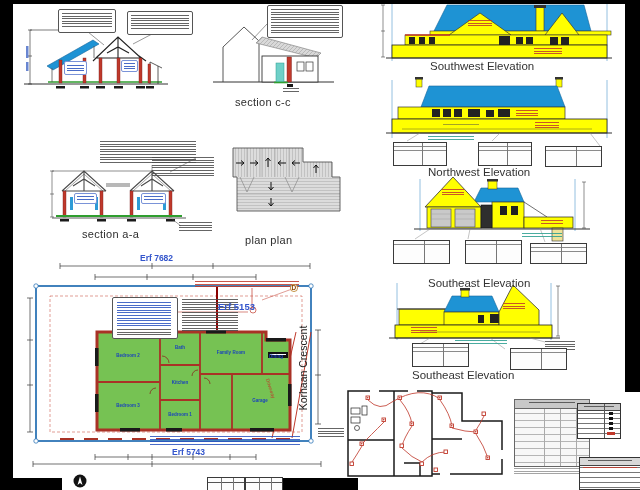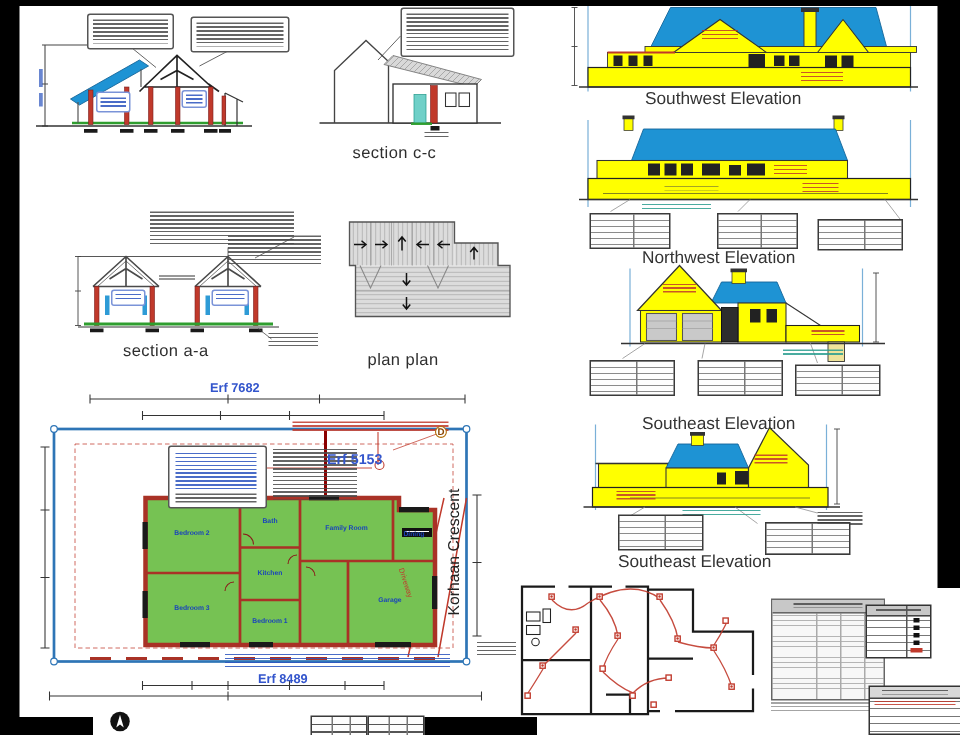--- a/index.html
+++ b/index.html
@@ -453,21 +453,21 @@
 <div class="t sec-title" style="left:235px;top:96px;width:100px">section c-c</div>
 <div class="t sec-title" style="left:82px;top:228px;width:105px">section a-a</div>
 <div class="t sec-title" style="left:245px;top:234px;width:90px">plan plan</div>
 <div class="t elev-title" style="left:430px;top:60px;width:155px">Southwest Elevation</div>
 <div class="t elev-title" style="left:428px;top:166px;width:155px">Northwest Elevation</div>
 <div class="t elev-title" style="left:428px;top:277px;width:160px">Southeast Elevation</div>
 <div class="t elev-title" style="left:412px;top:369px;width:160px">Southeast Elevation</div>
 
 <div class="t erf" style="left:140px;top:253px;width:70px">Erf 7682</div>
 <div class="t erf" style="left:218px;top:301px;width:55px;font-size:9.5px">Erf 5153</div>
-<div class="t erf" style="left:172px;top:447px;width:60px">Erf 8489</div>
+<div class="t erf" style="left:172px;top:447px;width:60px">Erf 5743</div>
 <div class="smallrot street" style="left:253px;top:362px;width:100px;text-align:center;transform:rotate(-90deg)">Korhaan Crescent</div>
 <div class="markerD" style="left:290px;top:284px">D</div>
 <div class="smallrot" style="left:270px;top:378px;color:#c0392b;font-size:9px;transform:rotate(72deg) scale(.55);transform-origin:top left">Driveway</div>
 
 <div class="roomlab" style="left:128px;top:355px">Bedroom 2</div>
 <div class="roomlab" style="left:128px;top:405px">Bedroom 3</div>
 <div class="roomlab" style="left:180px;top:347px">Bath</div>
 <div class="roomlab" style="left:180px;top:382px">Kitchen</div>
 <div class="roomlab" style="left:180px;top:414px">Bedroom 1</div>
 <div class="roomlab" style="left:231px;top:352px">Family Room</div>

